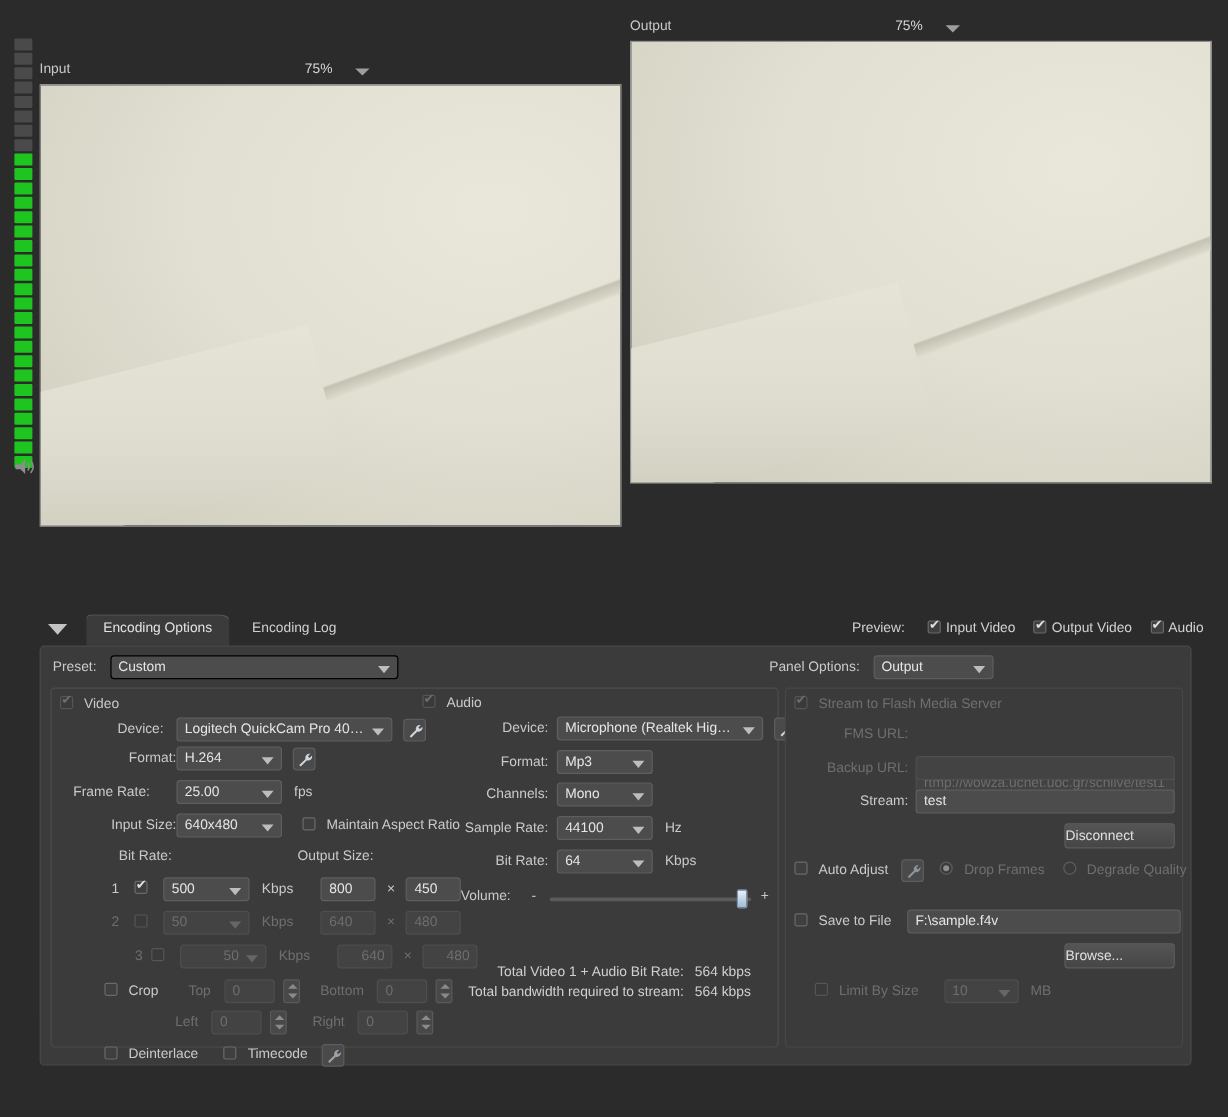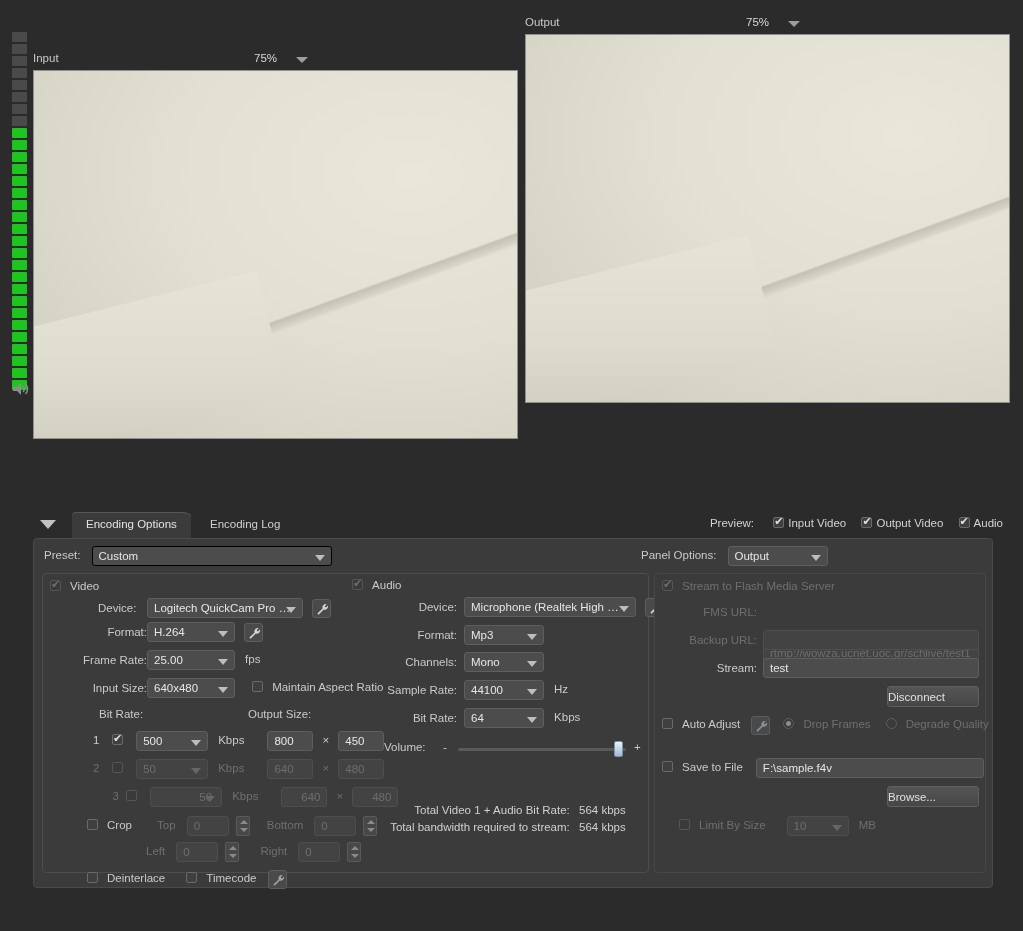--- a/index.html
+++ b/index.html
@@ -67,21 +67,21 @@
 
   
   .rad { display:inline-block; width:11px; height:11px; border-radius:50%;
       background:#3a3a3a; border:1px solid #5d5d5d; vertical-align:-1px; position:relative; }
   .rad.sel:after { content:""; position:absolute; left:2px; top:2px; width:5px; height:5px;
       border-radius:50%; background:#8d8d8d; }
 
   
   .combo { display:inline-block; position:relative; height:20px; background:#4c4c4c;
       border:1px solid #5e5e5e; border-radius:3px; color:#e6e6e6; font-size:11.5px;
-      line-height:19px; padding:0 9px 0 6px; overflow:hidden; text-overflow:ellipsis;
+      line-height:19px; padding:0 22px 0 6px; overflow:hidden; text-overflow:ellipsis;
       white-space:nowrap; vertical-align:middle; cursor:pointer; }
   .combo:after { content:""; position:absolute; right:6px; top:8px; width:0;height:0;
       border-left:5px solid transparent;border-right:5px solid transparent;border-top:6px solid #bdbdbd; }
   .combo.dim { background:#434343; border-color:#4e4e4e; color:#6e6e6e; }
   .combo.dim:after { border-top-color:#666; }
 
   
   .tinput { display:inline-block; height:20px; background:#4c4c4c; border:1px solid #5e5e5e;
       border-radius:3px; color:#e6e6e6; font-size:11.5px; line-height:19px; padding:0 6px;
       overflow:hidden; white-space:nowrap; text-overflow:ellipsis; vertical-align:middle; }
@@ -217,41 +217,41 @@
 
     <div class="row" style="left:7px; top:6px;">
       <span class="cbx checked dim"></span>
       <span class="lab" style="margin-left:6px;text-align:right;">Video</span>
     </div>
 
     <div class="row" style="left:0; top:28px; width:300px; text-align:right;">
       <span class="lab" style="position:absolute; left:55px;">Device:</span>
     </div>
     <div class="row" style="left:104px; top:24px;">
-      <span class="combo" style="width:156px;">Logitech QuickCam Pro 4000</span>
+      <span class="combo" style="width:180px;">Logitech QuickCam Pro 4000</span>
       <span class="wrench" style="margin-left:6px;">
         <svg width="13" height="13" viewBox="0 0 13 13">
             <path d="M10.6 1.2a3.3 3.3 0 0 0-4 4.2L1.4 10.6l1.2 1.2 5.2-5.2a3.3 3.3 0 0 0 4.2-4l-2 2-1.4-1.4z" fill="#cfd6de"></path>
           </svg>
       </span>
     </div>
 
     <div class="row" style="left:55px; top:52px; width:49px; text-align:right;">
       <span class="lab">Format:</span>
     </div>
     <div class="row" style="left:104px; top:48px;">
       <span class="combo" style="width:88px;">H.264</span>
       <span class="wrench" style="margin-left:6px;">
         <svg width="13" height="13" viewBox="0 0 13 13">
             <path d="M10.6 1.2a3.3 3.3 0 0 0-4 4.2L1.4 10.6l1.2 1.2 5.2-5.2a3.3 3.3 0 0 0 4.2-4l-2 2-1.4-1.4z" fill="#cfd6de"></path>
           </svg>
       </span>
     </div>
 
-    <div class="row" style="left:18px; top:80px; width:86px; text-align:right;">
+    <div class="row" style="left:18px; top:80px; width:86px; text-align:left;">
       <span class="lab">Frame Rate:</span>
     </div>
     <div class="row" style="left:104px; top:76px;">
       <span class="combo" style="width:88px;">25.00</span>
       <span class="lab" style="margin-left:7px;">fps</span>
     </div>
 
     <div class="row" style="left:18px; top:108px; width:86px; text-align:right;">
       <span class="lab">Input Size:</span>
     </div>

